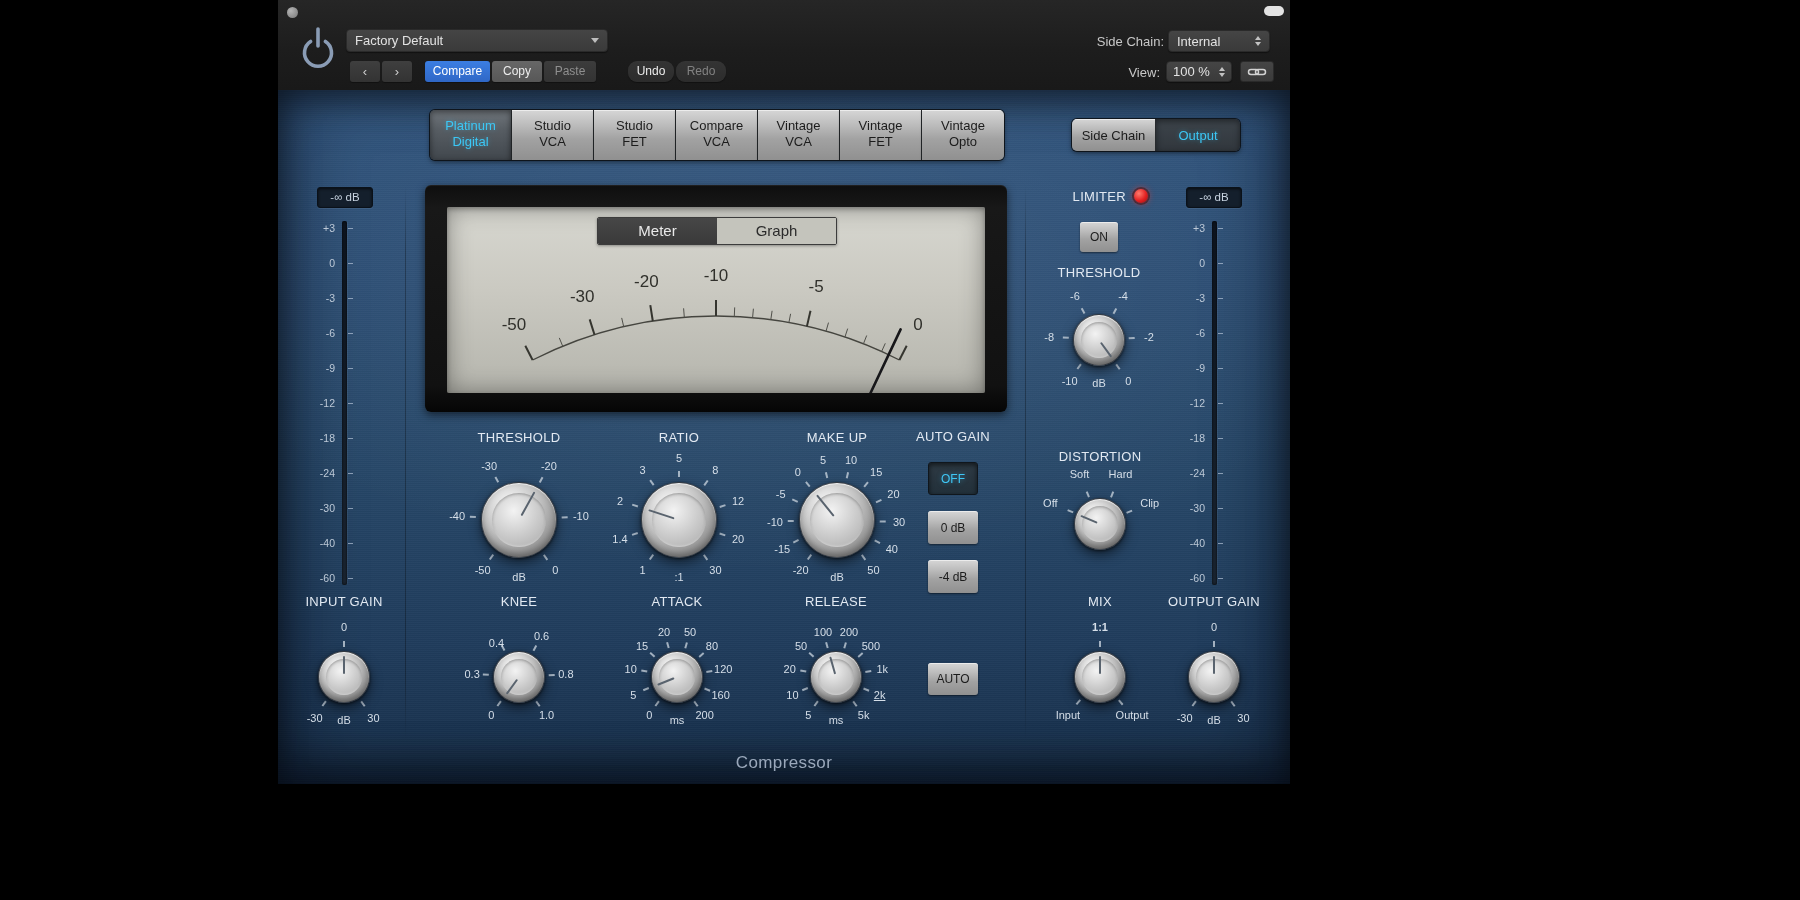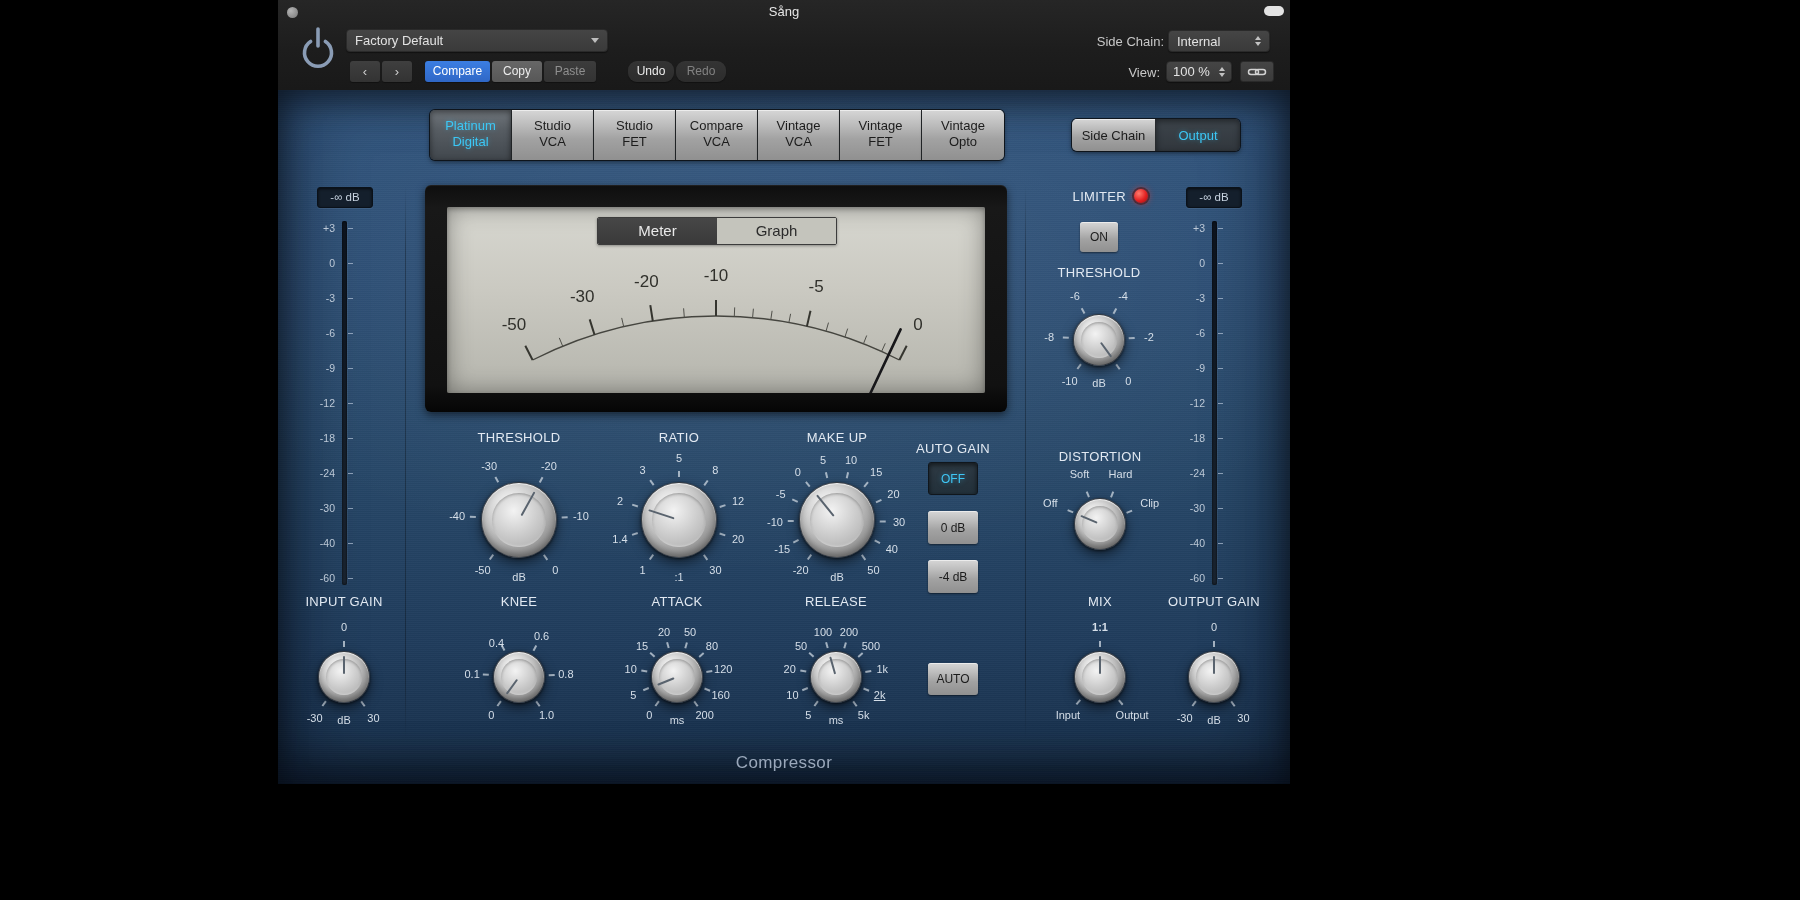--- a/index.html
+++ b/index.html
@@ -134,21 +134,20 @@
     font-size:17px;color:#9aa8bb;letter-spacing:.4px;}
 </style>
 </head>
 <body>
 
 <div class="stage">
   <div class="window">
 
     <div class="header">
       <div class="close-dot"></div>
-      <div class="win-title">Sång</div>
       <div class="header-pill"></div>
 
       <button class="power">
         <svg width="40" height="48" viewBox="0 0 40 48">
           <path d="M 12.6 13.5 A 13.5 13.5 0 1 0 27.4 13.5" fill="none" stroke="#8a9cb5" stroke-width="3.6" stroke-linecap="round" transform="translate(0,6)"></path>
           <line x1="20" y1="7" x2="20" y2="24" stroke="#8a9cb5" stroke-width="3.6" stroke-linecap="round"></line>
         </svg>
       </button>
 
       <div class="select" style="left:68px;top:29px;width:262px;height:23px;justify-content:flex-end;">
@@ -407,21 +406,21 @@
         <span class="klabel" style="left: 36.4px; top: 50.2px;">50</span>
         <span class="klabel" style="left: 0px; top: 57px;">dB</span>
         <div class="kface" style="height: 76px; width: 76px;">
           <div class="kptr" style="transform: rotate(-39deg);"></div>
         </div>
       </div>
     <div class="knob" style="left:241px;top:677px;">
         <div class="ktick" style="transform: rotate(-144deg) translateY(-33px);"></div>
         <span class="klabel" style="left: -27.6px; top: 38px;">0</span>
         <div class="ktick" style="transform: rotate(-86.4deg) translateY(-33px);"></div>
-        <span class="klabel" style="left: -46.9px; top: -3px;">0.1</span>
+        <span class="klabel" style="left: -46.9px; top: -3px;">0.3</span>
         <div class="ktick" style="transform: rotate(-28.8deg) translateY(-33px);"></div>
         <span class="klabel" style="left: -22.6px; top: -41.2px; margin-top: 7px;">0.4</span>
         <div class="ktick" style="transform: rotate(28.8deg) translateY(-33px);"></div>
         <span class="klabel" style="left: 22.6px; top: -41.2px;">0.6</span>
         <div class="ktick" style="transform: rotate(86.4deg) translateY(-33px);"></div>
         <span class="klabel" style="left: 46.9px; top: -3px;">0.8</span>
         <div class="ktick" style="transform: rotate(144deg) translateY(-33px);"></div>
         <span class="klabel" style="left: 27.6px; top: 38px;">1.0</span>
         <div class="kface" style="height: 52px; width: 52px;">
           <div class="kptr" style="transform: rotate(-144deg);"></div>
@@ -527,21 +526,21 @@
         <div class="ktick" style="transform: rotate(0deg) translateY(-33px);"></div>
         <span class="klabel" style="left: 0px; top: -50px;">0</span>
         <div class="ktick" style="transform: rotate(144deg) translateY(-33px);"></div>
         <span class="klabel" style="left: 29.4px; top: 40.5px;">30</span>
         <span class="klabel" style="left: 0px; top: 43px;">dB</span>
         <div class="kface" style="height: 52px; width: 52px;">
           <div class="kptr" style="transform: rotate(0deg);"></div>
         </div>
       </div>
 
-    <div class="ktitle" style="left:675px;top:436px;margin-top:12px;">AUTO GAIN</div>
+    <div class="ktitle" style="left:675px;top:436px;">AUTO GAIN</div>
     <div class="ag-options">
         <button class="ag-opt ag-sel">OFF</button>
         <button class="ag-opt metal">0 dB</button>
         <button class="ag-opt metal">-4 dB</button>
       </div>
     <button class="metal auto-btn">AUTO</button>
 
     <div class="limiter-label">LIMITER</div>
     <div class="led"></div>
     <button class="metal on-btn">ON</button>

